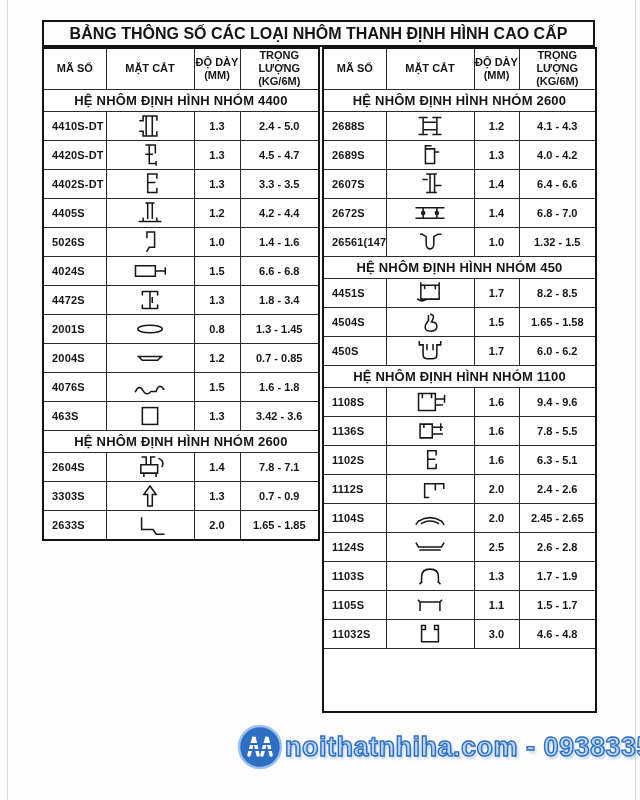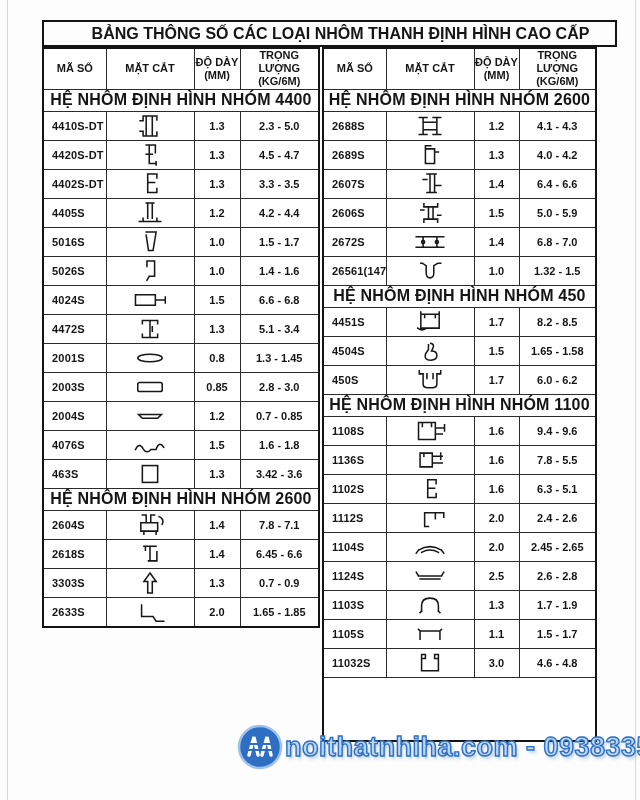--- a/index.html
+++ b/index.html
@@ -7,37 +7,37 @@
     position:relative;width:640px;height:800px;background:#fdfdfd;
     font-family:"Liberation Sans",sans-serif;color:#151515;overflow:hidden;
   }
   .edge-line{position:absolute;top:0;bottom:0;width:1px;background:#d7d7d7;}
   .edge-left{left:7px;}
   .edge-right{left:635px;}
 
   .title-box{
     position:absolute;left:42px;top:20px;width:549px;height:23px;
     border:2px solid #141414;display:flex;align-items:center;justify-content:center;
-    font-weight:bold;font-size:16px;letter-spacing:0px;white-space:nowrap;padding-left:22px;
+    font-weight:bold;font-size:16px;letter-spacing:0px;white-space:nowrap;
   }
 
   table.spec-table{
     position:absolute;border-collapse:collapse;table-layout:fixed;
     border:2px solid #141414;background:#fff;
   }
   table.left-table{left:42px;top:47px;width:276px;}
   table.right-table{left:322px;top:47px;width:273px;}
   .spec-table th,.spec-table td{border:1px solid #2b2b2b;padding:0;overflow:hidden;}
   .spec-table th{
     height:38px;font-size:11px;font-weight:bold;line-height:1.2;text-align:center;
     vertical-align:middle;
   }
   .spec-table th span{display:block;}
   tr.section-row td{
-    height:21px;text-align:center;font-weight:bold;font-size:16px;letter-spacing:0.2px;
+    height:21px;text-align:center;font-weight:bold;font-size:13px;letter-spacing:0.2px;
   }
   tr.data-row td{height:28px;font-size:11px;font-weight:bold;vertical-align:middle;}
   td.cell-code{text-align:left;padding-left:8px;letter-spacing:0.2px;}
   td.cell-profile{text-align:center;}
   td.cell-thick,td.cell-weight{text-align:center;}
   tr.filler-row td{height:62px;}
 
   .col-code{width:63px;}
   .col-profile{width:88px;}
   .col-thick{width:46px;}
@@ -97,21 +97,21 @@
           <td colspan="4">HỆ NHÔM ĐỊNH HÌNH NHÓM 4400</td>
         </tr>
         <tr class="data-row">
           <td class="cell-code">4410S-DT</td>
           <td class="cell-profile">
             <svg class="glyph" viewBox="0 0 60 34">
               <path d="M21 4h18M25 4v26M33 4v26M21 30h18M21 4v5M39 4v5M21 30v-5M39 30v-5M17 10h4M17 24h4"></path>
             </svg>
           </td>
           <td class="cell-thick">1.3</td>
-          <td class="cell-weight">2.3 - 5.0</td>
+          <td class="cell-weight">2.4 - 5.0</td>
         </tr>
         <tr class="data-row">
           <td class="cell-code">4420S-DT</td>
           <td class="cell-profile">
             <svg class="glyph" viewBox="0 0 60 34">
               <path d="M25 4h12M29 4v24M37 4v10M29 28h9M25 16h8M38 26v4"></path>
             </svg>
           </td>
           <td class="cell-thick">1.3</td>
           <td class="cell-weight">4.5 - 4.7</td>
@@ -130,30 +130,20 @@
           <td class="cell-code">4405S</td>
           <td class="cell-profile">
             <svg class="glyph" viewBox="0 0 60 34">
               <path d="M25 4h10M27 4v20M33 4v20M16 28h28M21 24v4M39 24v4"></path>
             </svg>
           </td>
           <td class="cell-thick">1.2</td>
           <td class="cell-weight">4.2 - 4.4</td>
         </tr>
         <tr class="data-row">
-          <td class="cell-code">5016S</td>
-          <td class="cell-profile">
-            <svg class="glyph" viewBox="0 0 60 34">
-              <path d="M25 4h13l-4 24h-6l-3-20"></path>
-            </svg>
-          </td>
-          <td class="cell-thick">1.0</td>
-          <td class="cell-weight">1.5 - 1.7</td>
-        </tr>
-        <tr class="data-row">
           <td class="cell-code">5026S</td>
           <td class="cell-profile">
             <svg class="glyph" viewBox="0 0 60 34">
               <path d="M26 4h10v20h-7M26 4v7M29 24l-3 5"></path>
             </svg>
           </td>
           <td class="cell-thick">1.0</td>
           <td class="cell-weight">1.4 - 1.6</td>
         </tr>
         <tr class="data-row">
@@ -167,43 +157,33 @@
           <td class="cell-weight">6.6 - 6.8</td>
         </tr>
         <tr class="data-row">
           <td class="cell-code">4472S</td>
           <td class="cell-profile">
             <svg class="glyph" viewBox="0 0 60 34">
               <path d="M20 6h20M30 6v22M20 28h20M20 6v4M40 6v4M20 28v-4M40 28v-4M33 14v6"></path>
             </svg>
           </td>
           <td class="cell-thick">1.3</td>
-          <td class="cell-weight">5.1 - 3.4</td>
+          <td class="cell-weight">1.8 - 3.4</td>
         </tr>
         <tr class="data-row">
           <td class="cell-code">2001S</td>
           <td class="cell-profile">
             <svg class="glyph" viewBox="0 0 60 34">
               <ellipse cx="30" cy="17" rx="16" ry="5"></ellipse>
             </svg>
           </td>
           <td class="cell-thick">0.8</td>
           <td class="cell-weight">1.3 - 1.45</td>
         </tr>
         <tr class="data-row">
-          <td class="cell-code">2003S</td>
-          <td class="cell-profile">
-            <svg class="glyph" viewBox="0 0 60 34">
-              <rect x="14" y="11" width="32" height="12" rx="2.5"></rect>
-            </svg>
-          </td>
-          <td class="cell-thick">0.85</td>
-          <td class="cell-weight">2.8 - 3.0</td>
-        </tr>
-        <tr class="data-row">
           <td class="cell-code">2004S</td>
           <td class="cell-profile">
             <svg class="glyph" viewBox="0 0 60 34">
               <path d="M15 15h30l-5 5h-20z"></path>
             </svg>
           </td>
           <td class="cell-thick">1.2</td>
           <td class="cell-weight">0.7 - 0.85</td>
         </tr>
         <tr class="data-row">
@@ -231,30 +211,20 @@
         </tr>
         <tr class="data-row">
           <td class="cell-code">2604S</td>
           <td class="cell-profile">
             <svg class="glyph" viewBox="0 0 60 34">
               <path d="M20 4h5v8M36 4h-5v8M18 14h22v11H18zM42 6q7 3 4 10M22 25v4M38 25v4"></path>
             </svg>
           </td>
           <td class="cell-thick">1.4</td>
           <td class="cell-weight">7.8 - 7.1</td>
-        </tr>
-        <tr class="data-row">
-          <td class="cell-code">2618S</td>
-          <td class="cell-profile">
-            <svg class="glyph" viewBox="0 0 60 34">
-              <path d="M22 7h16M30 7v19h9M39 14v12M24 7v5M34 26h-6"></path>
-            </svg>
-          </td>
-          <td class="cell-thick">1.4</td>
-          <td class="cell-weight">6.45 - 6.6</td>
         </tr>
         <tr class="data-row">
           <td class="cell-code">3303S</td>
           <td class="cell-profile">
             <svg class="glyph" viewBox="0 0 60 34">
               <path d="M30 4l8 11h-5v15h-6V15h-5z"></path>
             </svg>
           </td>
           <td class="cell-thick">1.3</td>
           <td class="cell-weight">0.7 - 0.9</td>
@@ -321,30 +291,20 @@
           <td class="cell-code">2607S</td>
           <td class="cell-profile">
             <svg class="glyph" viewBox="0 0 60 34">
               <path d="M26 4h12M30 4v24M36 4v24M26 28h12M21 11h5M38 19h6"></path>
             </svg>
           </td>
           <td class="cell-thick">1.4</td>
           <td class="cell-weight">6.4 - 6.6</td>
         </tr>
         <tr class="data-row">
-          <td class="cell-code">2606S</td>
-          <td class="cell-profile">
-            <svg class="glyph" viewBox="0 0 60 34">
-              <path d="M22 9h18M22 25h18M28 9v16M34 9v16M22 9V5M40 9V5M22 25v4M40 25v4M18 13h4M40 20h4"></path>
-            </svg>
-          </td>
-          <td class="cell-thick">1.5</td>
-          <td class="cell-weight">5.0 - 5.9</td>
-        </tr>
-        <tr class="data-row">
           <td class="cell-code">2672S</td>
           <td class="cell-profile">
             <svg class="glyph" viewBox="0 0 60 34">
               <path d="M12 10h36M12 24h36M21 10v14M39 10v14"></path>
               <circle cx="21" cy="17" r="2" fill="#171717" stroke="none"></circle>
               <circle cx="39" cy="17" r="2" fill="#171717" stroke="none"></circle>
             </svg>
           </td>
           <td class="cell-thick">1.4</td>
           <td class="cell-weight">6.8 - 7.0</td>

